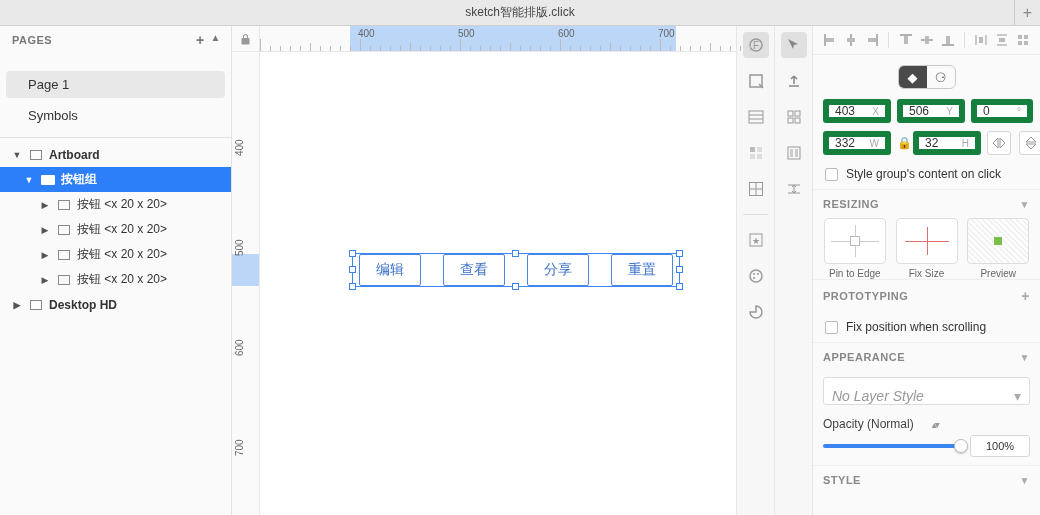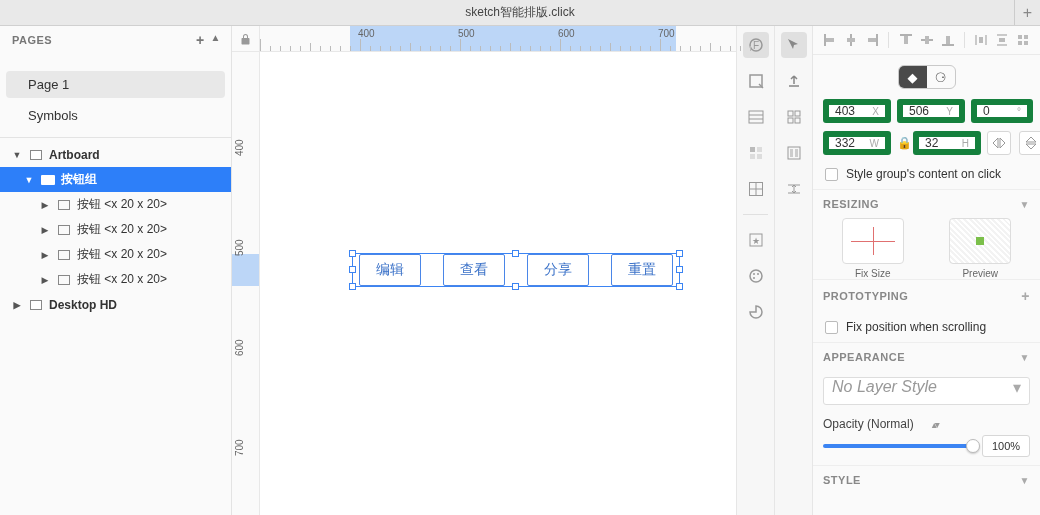--- a/index.html
+++ b/index.html
@@ -98,28 +98,28 @@
   .rlab { font-size: 10px; color: #666; }
   .pbox::before, .pbox::after { content: ""; position: absolute; background: #ccc; }
   .pbox::before { left: 6px; right: 6px; top: 50%; height: 1px; }
   .pbox::after { top: 6px; bottom: 6px; left: 50%; width: 1px; }
   .pbox .sq2 { width: 10px; height: 10px; border: 1px solid #bbb; background: #fff; z-index: 1; }
   .fbox .cross1 { position: absolute; left: 8px; right: 8px; top: 50%; height: 1px; background: #e07070; }
   .fbox .cross2 { position: absolute; top: 8px; bottom: 8px; left: 50%; width: 1px; background: #e07070; }
   .pvbox { background: repeating-linear-gradient(45deg,#f3f3f3,#f3f3f3 2px,#fff 2px,#fff 4px); }
   .pvbox .dot { width: 8px; height: 8px; background: #7bbf4a; }
 
-  .styleSel { margin: 6px 10px; height: 28px; border: 1px solid #ddd; border-radius: 3px; background: #fff; display: flex; align-items: flex-start; padding: 0 8px; color: #999; font-style: italic; font-size: 16px; justify-content: space-between; }
+  .styleSel { margin: 6px 10px; height: 28px; border: 1px solid #ddd; border-radius: 3px; background: #fff; display: flex; align-items: flex-end; padding: 0 8px; color: #999; font-style: italic; font-size: 14px; justify-content: space-between; }
 
   .opacity-row { padding: 6px 10px 2px; display: flex; align-items: center; gap: 18px; font-size: 12px; color: #444; }
   .opacity-row .updn { color: #999; font-size: 10px; letter-spacing: -2px; }
   .slider-row { padding: 2px 10px 8px; display: flex; align-items: center; gap: 8px; }
   .slider { flex: 1; height: 4px; background: #3b84f3; border-radius: 2px; position: relative; }
   .slider .knob { position: absolute; right: -6px; top: -5px; width: 14px; height: 14px; border-radius: 50%; background: #fff; border: 1px solid #bbb; box-shadow: 0 1px 2px rgba(0,0,0,.2); }
-  .opval { width: 48px; height: 22px; border: 1px solid #d7d7d7; border-radius: 3px; background: #fff; display: flex; align-items: center; justify-content: center; font-size: 11px; }
+  .opval { width: 60px; height: 22px; border: 1px solid #d7d7d7; border-radius: 3px; background: #fff; display: flex; align-items: center; justify-content: center; font-size: 11px; }
 
   svg { display: block; }
 </style>
 </head>
 <body>
 
 <div class="titlebar">
   <span>sketch智能排版.click</span>
   <div class="newtab">+</div>
 </div>
@@ -505,20 +505,26 @@
       <span class="chk"></span>
       <span>Style group's content on click</span>
     </div>
 
     <div class="section-hdr">
       <span>RESIZING</span>
       <span style="font-size:10px;color:#aaa;">▼</span>
     </div>
     <div class="resize-cards">
       <div class="rcard">
+        <div class="rbox pbox">
+            <div class="sq2"></div>
+          </div>
+        <div class="rlab">Pin to Edge</div>
+      </div>
+      <div class="rcard">
         <div class="rbox fbox">
             <div class="cross1"></div>
             <div class="cross2"></div>
           </div>
         <div class="rlab">Fix Size</div>
       </div>
       <div class="rcard">
         <div class="rbox pvbox">
             <div class="dot"></div>
           </div>

